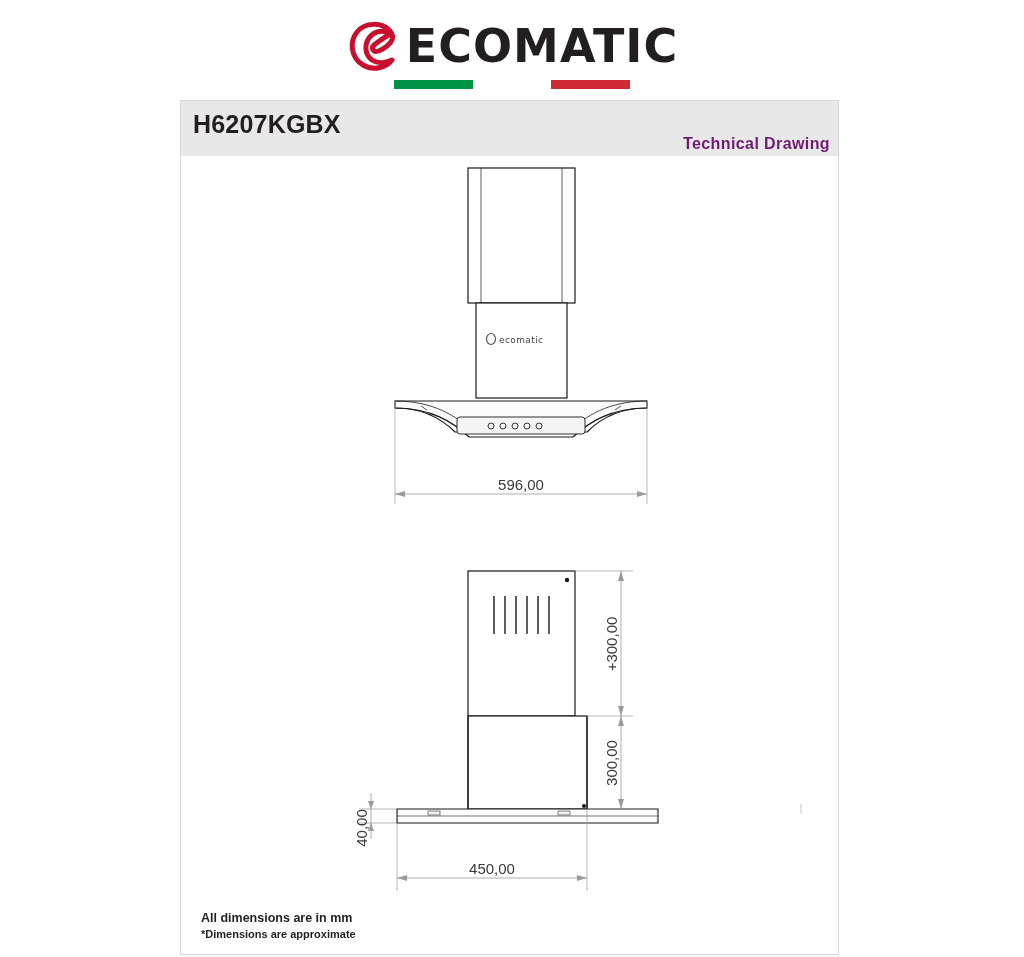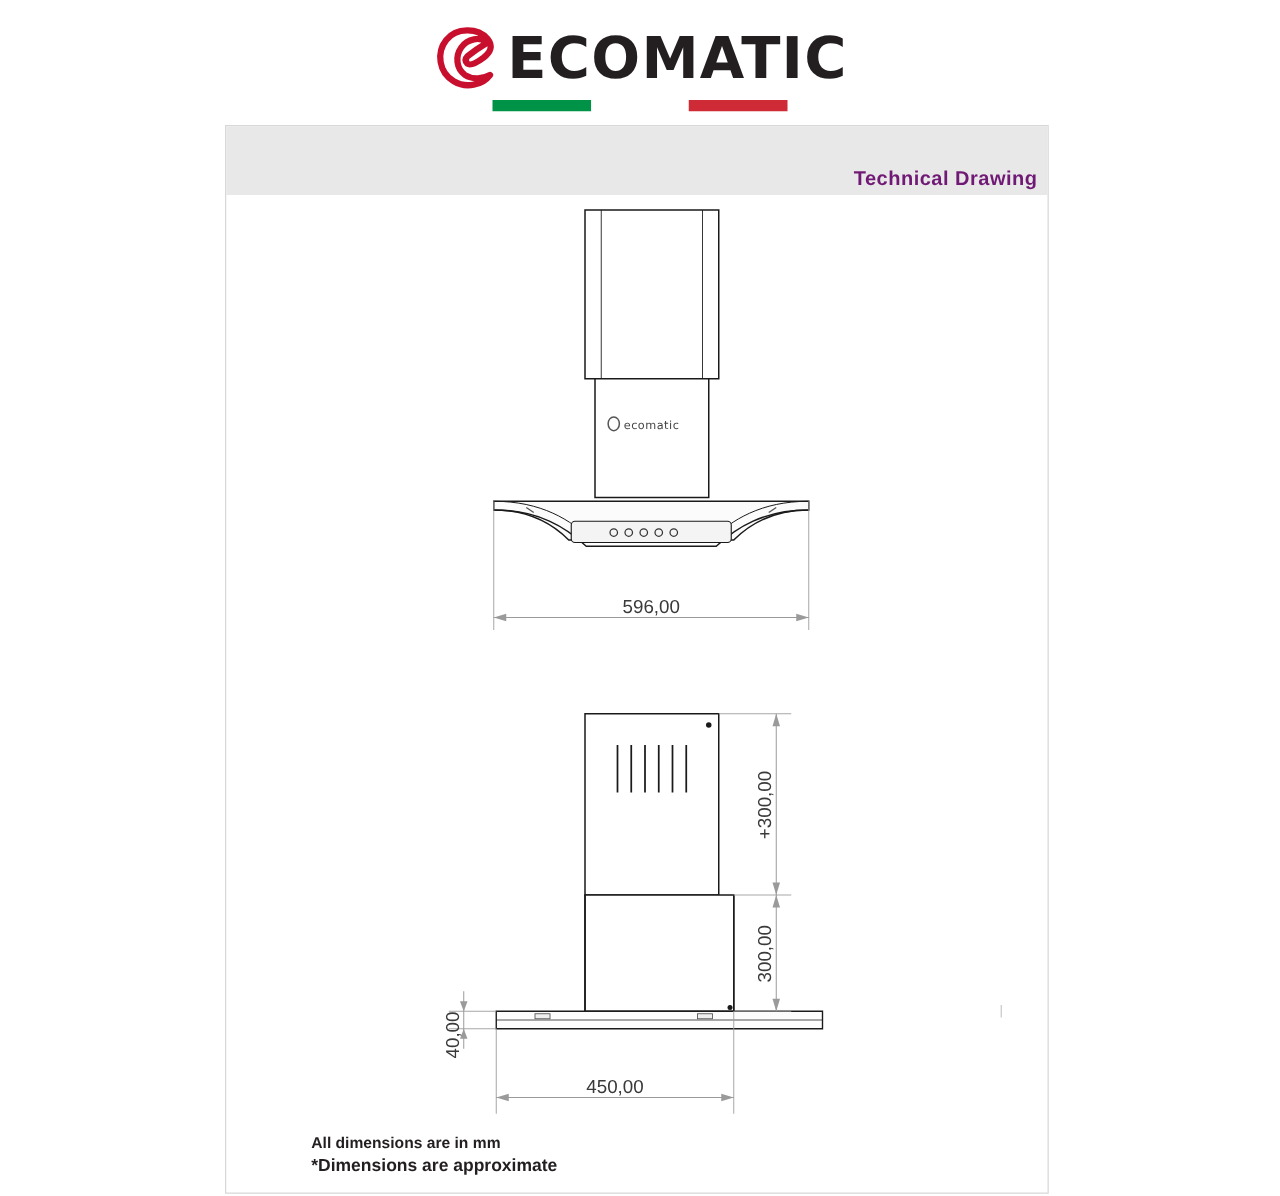--- a/index.html
+++ b/index.html
@@ -110,24 +110,23 @@
   .canvas svg { display: block; }
 
   .notes {
     position: absolute;
     left: 20px;
     bottom: 12px;
     font-size: 12.5px;
     font-weight: bold;
     color: #231f20;
     line-height: 1.35;
-    margin-left: 48px;
   }
   .notes div { white-space: nowrap; }
-  .notes .small { font-size: 14px; }
+  .notes .small { font-size: 11px; }
 
   
   .dimtext {
     font-family: "Liberation Sans", sans-serif;
     font-size: 15px;
     fill: #3a3a3a;
   }
 </style>
 </head>
 <body>
@@ -146,20 +145,21 @@
       <i class="g"></i>
         <i class="w"></i>
         <i class="r"></i>
     </div>
   </div>
 </div>
 
 <div class="sheet">
 
   <div class="sheet-header">
+    <div class="model-code">H6207KGBX</div>
     <div class="drawing-label">Technical Drawing</div>
   </div>
 
   <div class="canvas">
     <svg width="657" height="798" viewBox="0 0 657 798">
 
       <g>
 
         <rect x="287" y="12" width="107" height="135" fill="#ffffff" stroke="#1a1a1a" stroke-width="1.2"></rect>
 

